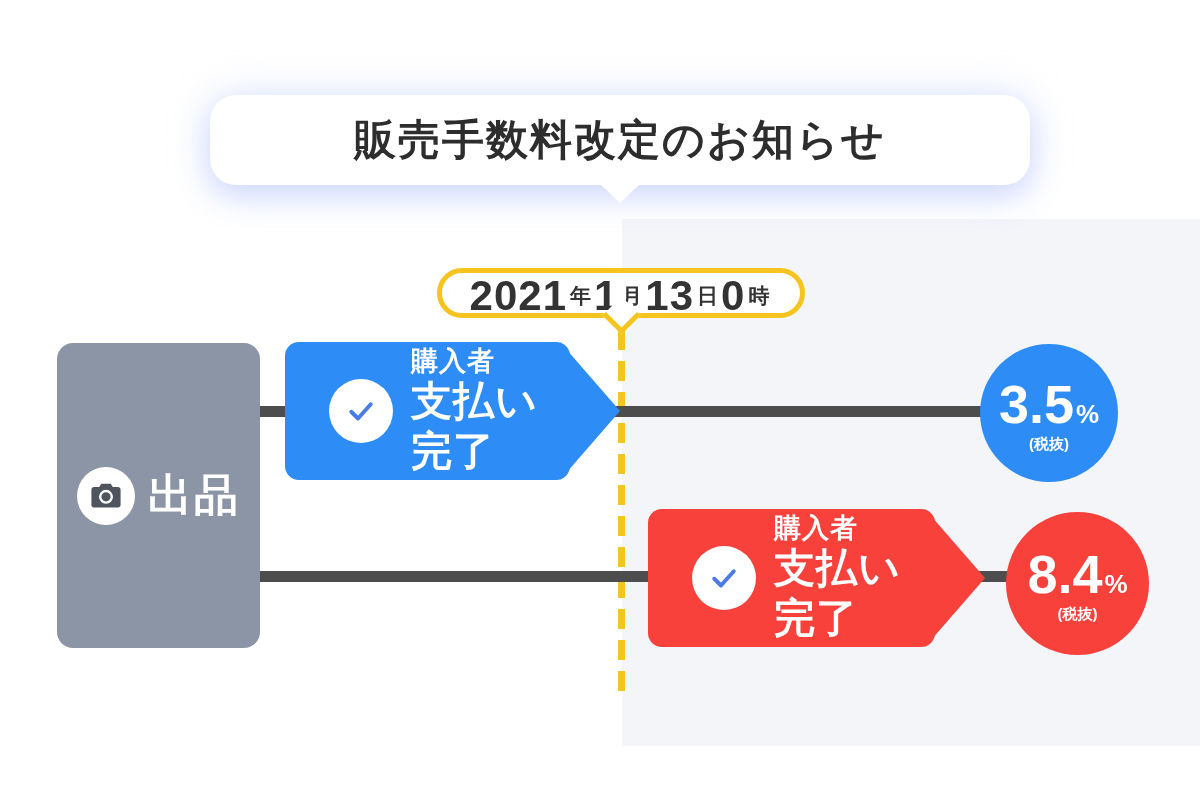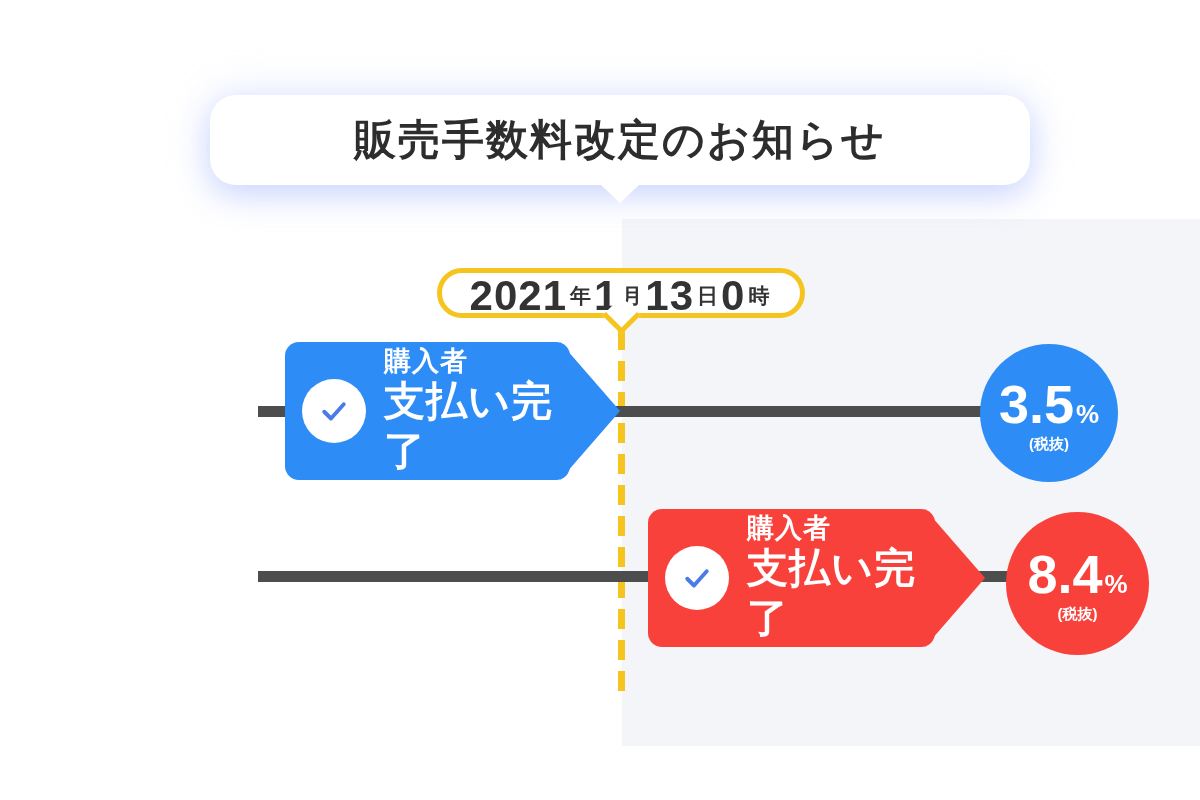--- a/index.html
+++ b/index.html
@@ -149,21 +149,21 @@
     letter-spacing: 2px;
   }
 
   
   .banner {
     position: absolute;
     height: 138px;
     border-radius: 14px;
     display: flex;
     align-items: center;
-    padding-left: 17px;
+    padding-left: 44px;
     box-sizing: border-box;
     z-index: 3;
   }
   .banner::after {
     content: "";
     position: absolute;
     left: 100%;
     top: 0;
     margin-left: -10px;
     width: 0; height: 0;
@@ -241,20 +241,29 @@
     <span class="date-num">0</span>
     <span class="date-unit">時</span>
     <span class="tail"></span>
   </div>
 
   <div class="dashed-line"></div>
 
   <div class="connector line-top"></div>
   <div class="connector line-bottom"></div>
 
+  <div class="seller-box">
+    <span class="seller-icon-circle">
+      <svg width="34" height="34" viewBox="0 0 24 24" aria-hidden="true">
+        <path d="M8.7 3.4h6.6l1.5 2.3h3.7c1 0 1.8.8 1.8 1.8v10.8c0 1-.8 1.8-1.8 1.8H3.5c-1 0-1.8-.8-1.8-1.8V7.5c0-1 .8-1.8 1.8-1.8h3.7l1.5-2.3z" fill="#4F555F"></path>
+        <circle cx="12" cy="12.6" r="4.1" fill="none" stroke="#ffffff" stroke-width="1.7"></circle>
+      </svg>
+    </span>
+    <span class="seller-label">出品</span>
+  </div>
 
   <div class="banner blue">
     <span class="check-circle">
       <svg width="36" height="36" viewBox="0 0 24 24" aria-hidden="true">
         <path d="M5.5 12.5 L10 17 L18.5 7.5" fill="none" stroke="#4A7BE8" stroke-width="2.6" stroke-linecap="round" stroke-linejoin="round"></path>
       </svg>
     </span>
     <span class="banner-texts">
       <span class="banner-role">購入者</span>
       <span class="banner-status">支払い完了</span>

